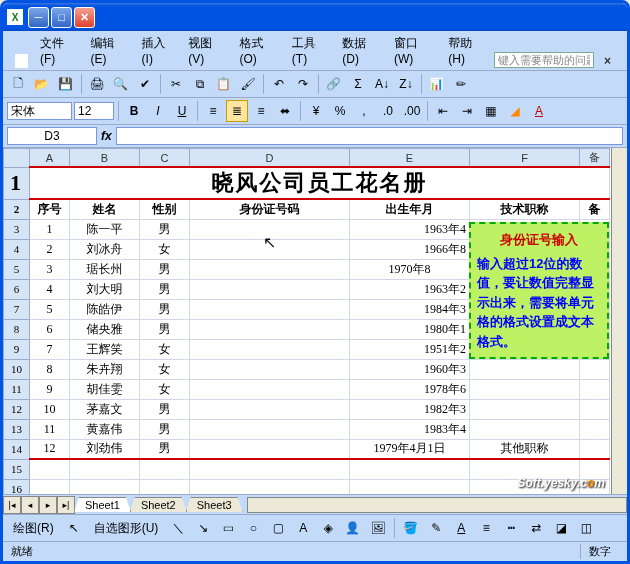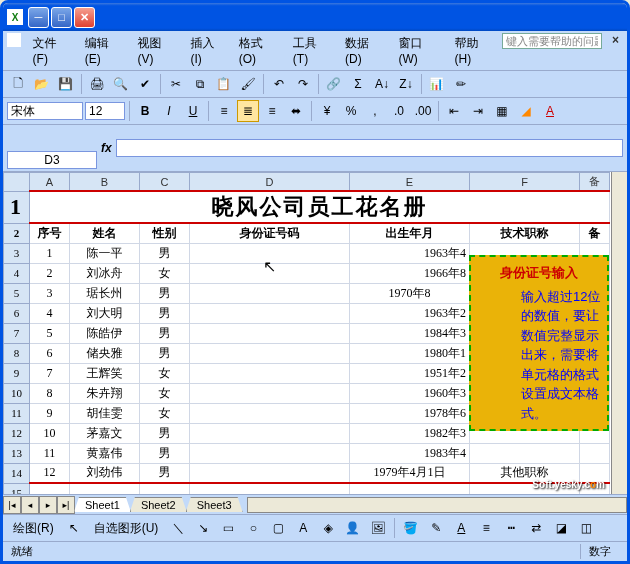--- a/index.html
+++ b/index.html
@@ -4,56 +4,56 @@
 <style>
 * { margin: 0; padding: 0; box-sizing: border-box; font-family: "Microsoft YaHei", SimSun, sans-serif; }
 body { background: #ece9d8; overflow: hidden; width: 630px; height: 564px; }
 .window { width: 630px; height: 564px; border: 3px solid #0054e3; border-radius: 8px 8px 0 0; background: #ece9d8; display: flex; flex-direction: column; }
 .titlebar { background: linear-gradient(to bottom, #3b77dd 0%, #0054e3 10%, #0054e3 90%, #0048c0 100%); height: 28px; display: flex; align-items: center; padding: 0 4px; color: #fff; font-size: 12px; font-weight: bold; border-radius: 5px 5px 0 0; }
 .titlebar .app-icon { width: 16px; height: 16px; background: #fff; margin-right: 5px; display: inline-flex; align-items: center; justify-content: center; color: #107c10; font-size: 10px; font-weight: bold; }
 .titlebar .title { flex: 1; }
 .win-controls { display: flex; gap: 2px; }
 .win-btn { width: 21px; height: 21px; background: linear-gradient(to bottom, #7ba7e8, #3466c7); border: 1px solid #fff; border-radius: 3px; color: #fff; font-size: 11px; display: flex; align-items: center; justify-content: center; cursor: pointer; }
 .win-btn.close { background: linear-gradient(to bottom, #f5a090, #e04030); }
-.menubar { background: #c3daf9; padding: 2px 4px; display: flex; align-items: flex-start; font-size: 12px; gap: 2px; border-bottom: 1px solid #9ac; }
+.menubar { background: #c3daf9; padding: 2px 12px; display: flex; align-items: flex-end; font-size: 12px; gap: 2px; border-bottom: 1px solid #9ac; }
 .menubar .excel-small { width: 14px; height: 14px; background: #fff; margin-right: 4px; display: inline-block; }
 .menu-item { padding: 2px 6px; cursor: pointer; }
 .help-input { margin-left: auto; border: 1px solid #7a9; font-size: 11px; padding: 1px 3px; width: 100px; background: #fff; color: #888; }
 .doc-close { margin-left: 4px; padding: 0 4px; color: #333; font-weight: bold; cursor: pointer; }
 .toolbar { background: #c3daf9; padding: 2px 4px; display: flex; align-items: center; gap: 2px; border-bottom: 1px solid #9ac; font-size: 12px; }
 .tbtn { width: 22px; height: 22px; display: flex; align-items: center; justify-content: center; cursor: pointer; border: 1px solid transparent; }
 .tsep { width: 1px; height: 20px; background: #9ac; margin: 0 2px; }
-.font-name { border: 1px solid #7a96df; background: #fff; padding: 1px 3px; width: 76px; font-size: 12px; }
+.font-name { border: 1px solid #7a96df; background: #fff; padding: 1px 3px; width: 65px; font-size: 12px; }
 .font-size { border: 1px solid #7a96df; background: #fff; padding: 1px 3px; width: 40px; font-size: 12px; text-align: left; }
 .formula-bar { background: #c3daf9; padding: 2px 4px; display: flex; align-items: center; gap: 4px; border-bottom: 1px solid #9ac; font-size: 12px; }
-.name-box { border: 1px solid #7a96df; background: #fff; padding: 1px 6px; width: 90px; font-size: 12px; text-align: center; margin-top: 24px; }
+.name-box { border: 1px solid #7a96df; background: #fff; padding: 1px 6px; width: 90px; font-size: 12px; text-align: center; }
 .fx { font-style: italic; font-weight: bold; }
 .fx-input { border: 1px solid #7a96df; background: #fff; flex: 1; height: 18px; }
 .grid-area { flex: 1; background: #fff; overflow: hidden; position: relative; }
 table.sheet { border-collapse: collapse; font-size: 12px; table-layout: fixed; }
 .sheet th { background: #d6e5f5; border: 1px solid #9ac; font-weight: normal; font-size: 11px; color: #333; text-align: center; padding: 1px 0; }
 .corner { width: 26px; height: 18px; background: #d6e5f5; border: 1px solid #9ac; }
 .sheet td { border: 1px solid #d0d7e5; height: 20px; padding: 0 3px; text-align: center; font-family: SimSun; white-space: nowrap; overflow: hidden; }
 .rowh { background: #d6e5f5; border: 1px solid #9ac !important; text-align: center; width: 26px; font-size: 11px; }
 .title-row td { border-top: 2px solid #c00; border-bottom: 2px solid #c00; font-family: "KaiTi", "STKaiti"; font-size: 22px; font-weight: bold; letter-spacing: 2px; height: 32px; }
 .header-row td { font-weight: bold; }
 .last-data-row td { border-bottom: 2px solid #c00; }
-.tooltip { position: absolute; right: 18px; top: 83px; width: 140px; background: #eab308; border: 2px dashed #0a0; padding: 6px; font-size: 13px; font-family: SimSun; line-height: 1.5; z-index: 10; }
+.tooltip { position: absolute; right: 18px; top: 74px; width: 140px; background: #bef264; border: 2px dashed #0a0; padding: 6px; font-size: 13px; font-family: SimSun; line-height: 1.5; z-index: 10; }
 .tooltip .tt-title { color: #c00; font-weight: bold; text-align: center; margin-bottom: 4px; }
-.tooltip .tt-body { color: #00f; font-weight: normal; margin-left: 44px; }
+.tooltip .tt-body { color: #00f; font-weight: bold; }
 .sheet-tabs { background: #c3daf9; display: flex; align-items: center; font-size: 11px; border-top: 1px solid #9ac; height: 20px; }
 .tab-nav { display: flex; }
 .tab-nav div { width: 18px; height: 18px; border: 1px solid #888; background: #ece9d8; display: flex; align-items: center; justify-content: center; font-size: 9px; cursor: pointer; }
 .tab { padding: 1px 10px; background: #fff; border: 1px solid #888; border-bottom: none; margin-left: -1px; cursor: pointer; clip-path: polygon(5px 0, calc(100% - 5px) 0, 100% 100%, 0 100%); }
 .tab.inactive { background: #ece9d8; }
 .scroll-h { flex: 1; height: 16px; background: #ece9d8; border: 1px solid #888; margin-left: 4px; position: relative; }
 .draw-toolbar { background: #c3daf9; padding: 2px 4px; display: flex; align-items: center; gap: 3px; font-size: 12px; border-top: 1px solid #9ac; }
 .statusbar { background: #c3daf9; padding: 2px 8px; display: flex; font-size: 11px; border-top: 1px solid #9ac; height: 20px; align-items: center; }
 .statusbar .cell { border-left: 1px solid #9ac; padding: 0 8px; }
-.watermark { position: absolute; right: 22px; bottom: 4px; font-size: 10px; font-weight: bold; color: #fff; text-shadow: 1px 1px 2px #000; z-index: 5; }
+.watermark { position: absolute; right: 22px; bottom: 4px; font-size: 12px; font-weight: bold; color: #fff; text-shadow: 1px 1px 2px #000; font-style: italic; z-index: 5; }
 .watermark .o { color: #f80; }
 .scroll-v { position: absolute; right: 0; top: 0; bottom: 0; width: 16px; background: #ece9d8; border-left: 1px solid #888; }
 .cursor-arrow { position: absolute; left: 260px; top: 85px; font-size: 16px; z-index: 20; pointer-events: none; }
 </style>
 </head>
 <body>
 
 <div class="window">
   <div class="titlebar">
     <span class="app-icon">X</span>
@@ -61,22 +61,22 @@
       <div class="win-btn">─</div>
       <div class="win-btn">□</div>
       <div class="win-btn close">✕</div>
     </div>
   </div>
 
   <div class="menubar">
     <span class="excel-small"></span>
     <span class="menu-item">文件(F)</span>
     <span class="menu-item">编辑(E)</span>
+    <span class="menu-item">插入(I)</span>
     <span class="menu-item">视图(V)</span>
-    <span class="menu-item">插入(I)</span>
     <span class="menu-item">格式(O)</span>
     <span class="menu-item">工具(T)</span>
     <span class="menu-item">数据(D)</span>
     <span class="menu-item">窗口(W)</span>
     <span class="menu-item">帮助(H)</span>
     <input class="help-input" value="键入需要帮助的问题" style="">
     <span class="doc-close">×</span>
   </div>
 
   <div class="toolbar">

